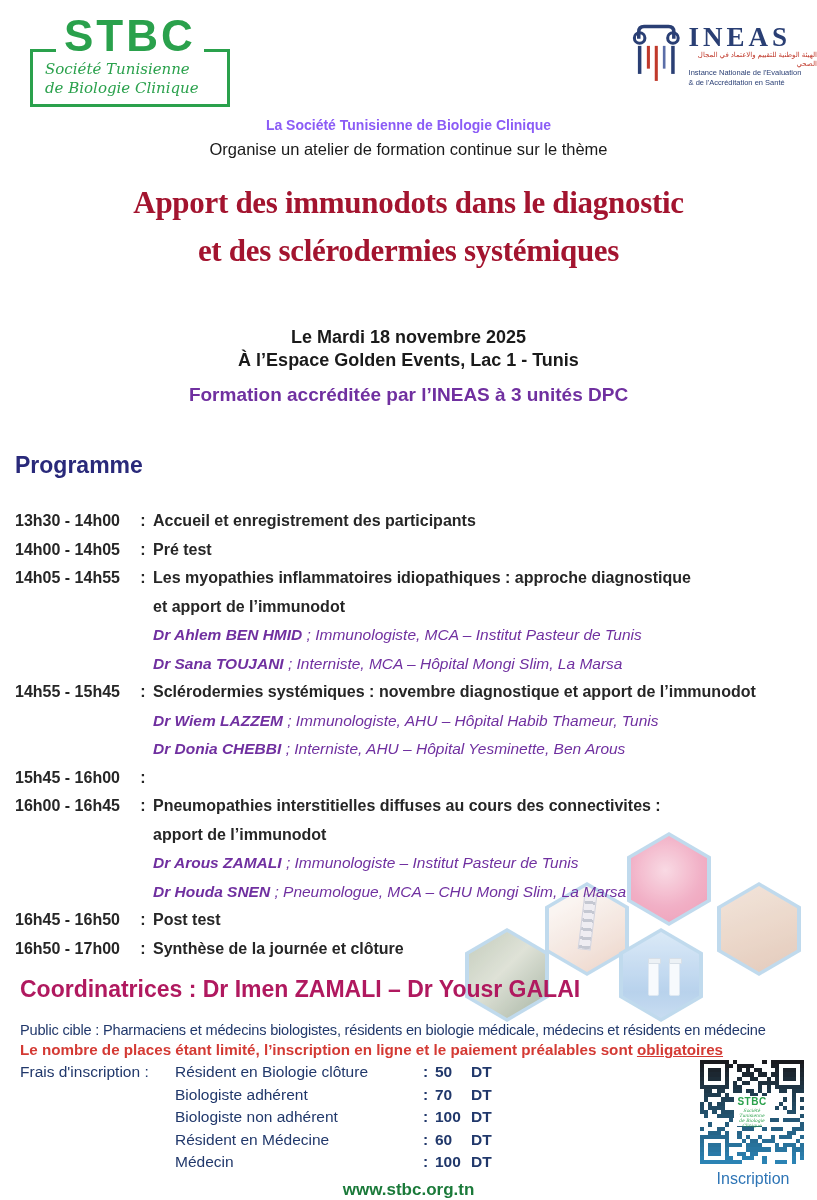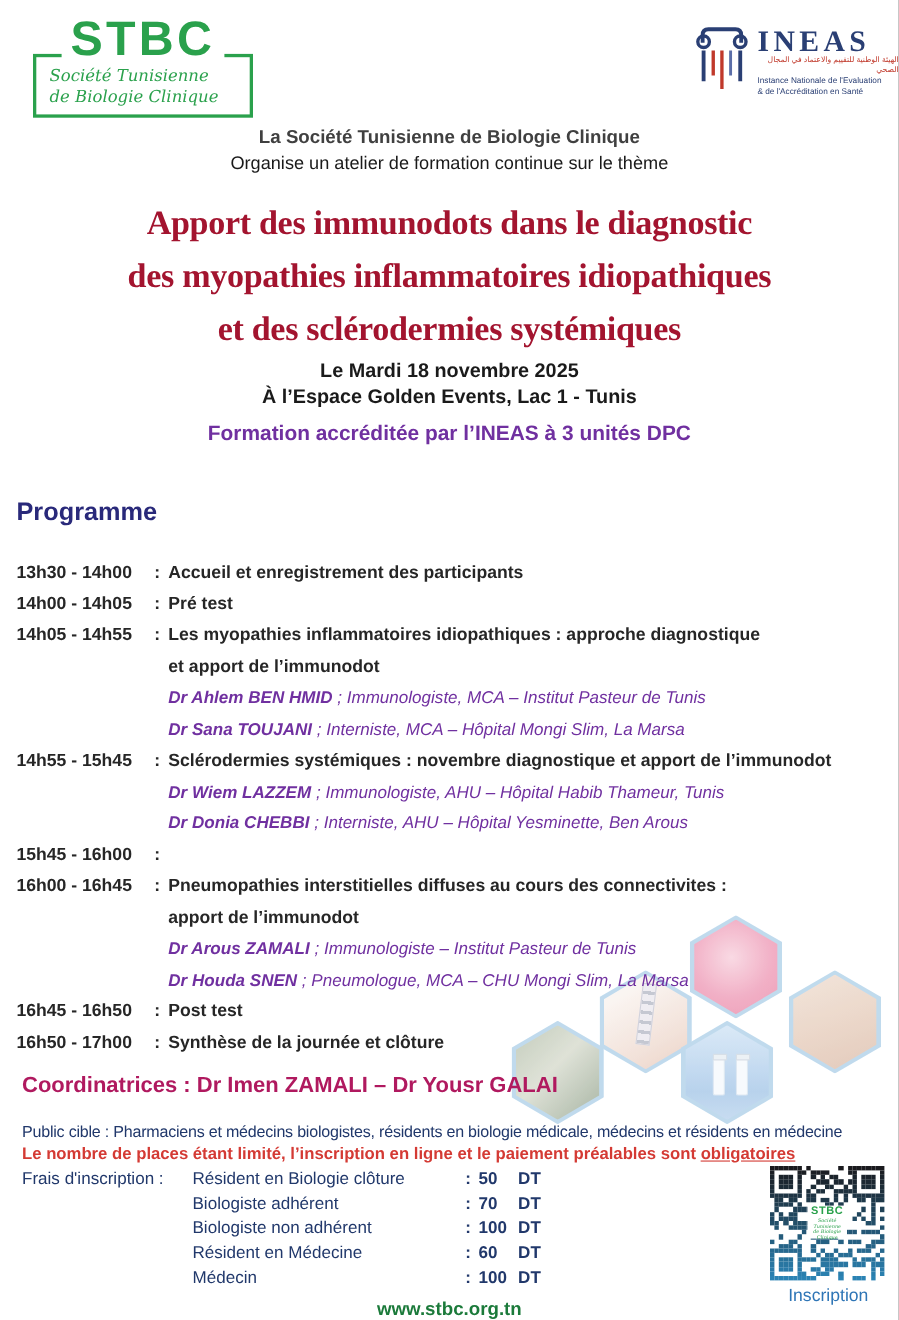--- a/index.html
+++ b/index.html
@@ -19,42 +19,42 @@
     position:relative; margin-top:-9px; border:3px solid #2aa14c; padding:8px 8px 6px 12px;
     color:#2aa14c; font-family:"DejaVu Serif", serif; font-style:italic; font-size:15px; line-height:19px;
   }
   .ineas-logo { position:absolute; left:630px; top:16px; display:flex; gap:6px; z-index:2; }
   .ineas-text { padding-top:8px; }
   .ineas-name { color:#2a3f74; font-family:"Liberation Serif", serif; font-size:27px; font-weight:600; letter-spacing:4px; line-height:26px; }
   .ineas-arabic { color:#c0392b; font-size:7px; line-height:9px; direction:rtl; }
   .ineas-sub { color:#2a3f74; font-size:7.5px; line-height:8.5px; margin-top:1px; }
   
   .intro { position:absolute; top:113px; left:0; right:0; text-align:center; z-index:1; }
-  .intro-l1 { font-size:17px; font-weight:700; color:#404040; line-height:24px; }
+  .intro-l1 { font-size:14px; font-weight:700; color:#8b5cf6; line-height:24px; }
   .intro-l2 { font-size:16.5px; color:#1a1a1a; line-height:24px; }
   .main-title { position:absolute; top:179px; left:0; right:0; text-align:center; z-index:1;
     font-family:"Liberation Serif", serif; font-weight:700; color:#a3142f; font-size:31px; line-height:48px; letter-spacing:-0.3px; }
   .event { position:absolute; top:326px; left:0; right:0; text-align:center; z-index:1;
     font-size:18px; font-weight:700; color:#1a1a1a; line-height:23px; }
   .accred { position:absolute; top:384px; left:0; right:0; text-align:center; z-index:1;
     font-size:19px; font-weight:700; color:#7030a0; }
   
   .prog-heading { position:absolute; top:452px; left:15px; z-index:1;
     font-size:23px; font-weight:700; color:#29297a; }
   .prog-list { position:absolute; top:507px; left:15px; right:5px; z-index:1; font-size:16px; line-height:28.5px; }
   .prog-line { display:flex; font-weight:700; color:#262626; }
   .prog-time { width:118px; flex:0 0 118px; }
   .prog-sep { width:20px; flex:0 0 20px; text-align:center; }
   .prog-text { flex:1; }
   .prog-text.muted { color:#595959; }
   .prog-cont { margin-left:138px; font-weight:700; color:#262626; }
   .speaker-line { margin-left:138px; color:#7030a0; font-style:italic; font-size:15.5px; }
   .speaker-name { font-weight:700; }
   .coordinators { position:absolute; top:976px; left:20px; z-index:1;
-    font-size:20px; font-weight:700; color:#b0195f; }
+    font-size:23px; font-weight:700; color:#b0195f; }
   
   .hex-cluster { position:absolute; left:455px; top:832px; width:360px; height:200px; z-index:0; opacity:.82; }
   .hex { position:absolute; width:84px; height:94px;
     clip-path:polygon(50% 0,100% 26%,100% 74%,50% 100%,0 74%,0 26%); background:#b3d3ea; }
   .hex-inner { position:absolute; inset:4px;
     clip-path:polygon(50% 0,100% 26%,100% 74%,50% 100%,0 74%,0 26%); background:#eee; }
   .hex-pink   { left:172px; top:0; }
   .hex-pink .hex-inner { background:radial-gradient(circle at 45% 40%, #f8d2de 0%, #ef9fba 55%, #e98ba9 100%); }
   .hex-hand   { left:90px; top:50px; }
   .hex-hand .hex-inner { background:linear-gradient(150deg,#faf4f0 20%,#f0dcd2 70%,#e7cabc 100%); }
@@ -127,21 +127,20 @@
     </div>
   </div>
 
   <div class="intro">
     <div class="intro-l1">La Société Tunisienne de Biologie Clinique</div>
     <div class="intro-l2">Organise un atelier de formation continue sur le thème</div>
   </div>
 
   <div class="main-title">
     <div>Apport des immunodots dans le diagnostic</div>
-    <div>des myopathies inflammatoires idiopathiques</div>
     <div>et des sclérodermies systémiques</div>
   </div>
 
   <div class="event">
     <div>Le Mardi 18 novembre 2025</div>
     <div>À l’Espace Golden Events, Lac 1 - Tunis</div>
   </div>
   <div class="accred">Formation accréditée par l’INEAS à 3 unités DPC</div>
 
   <div class="hex-cluster">

